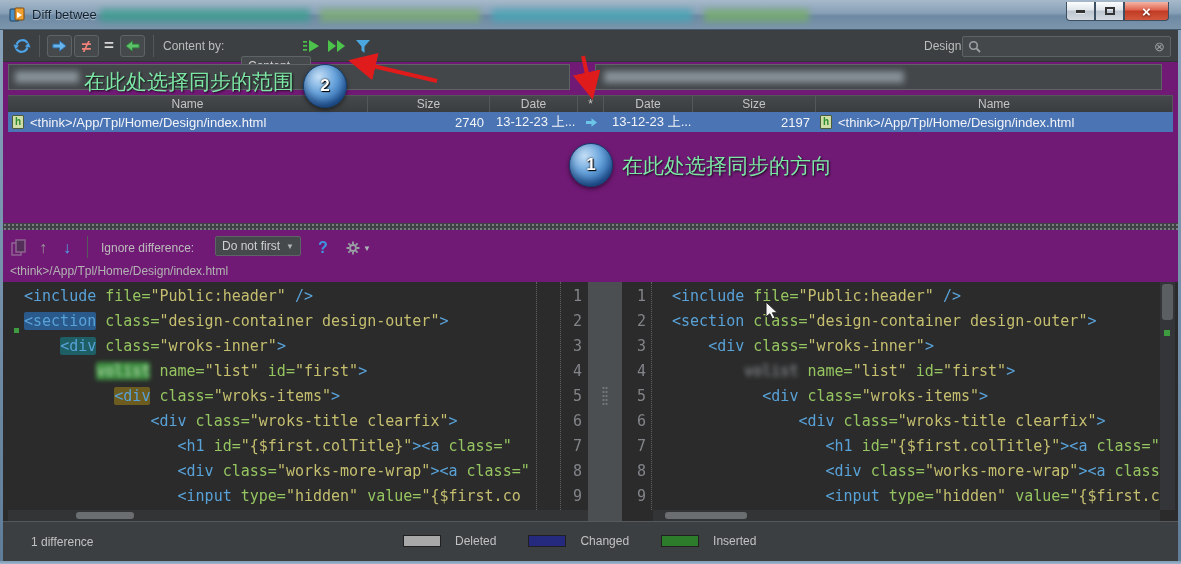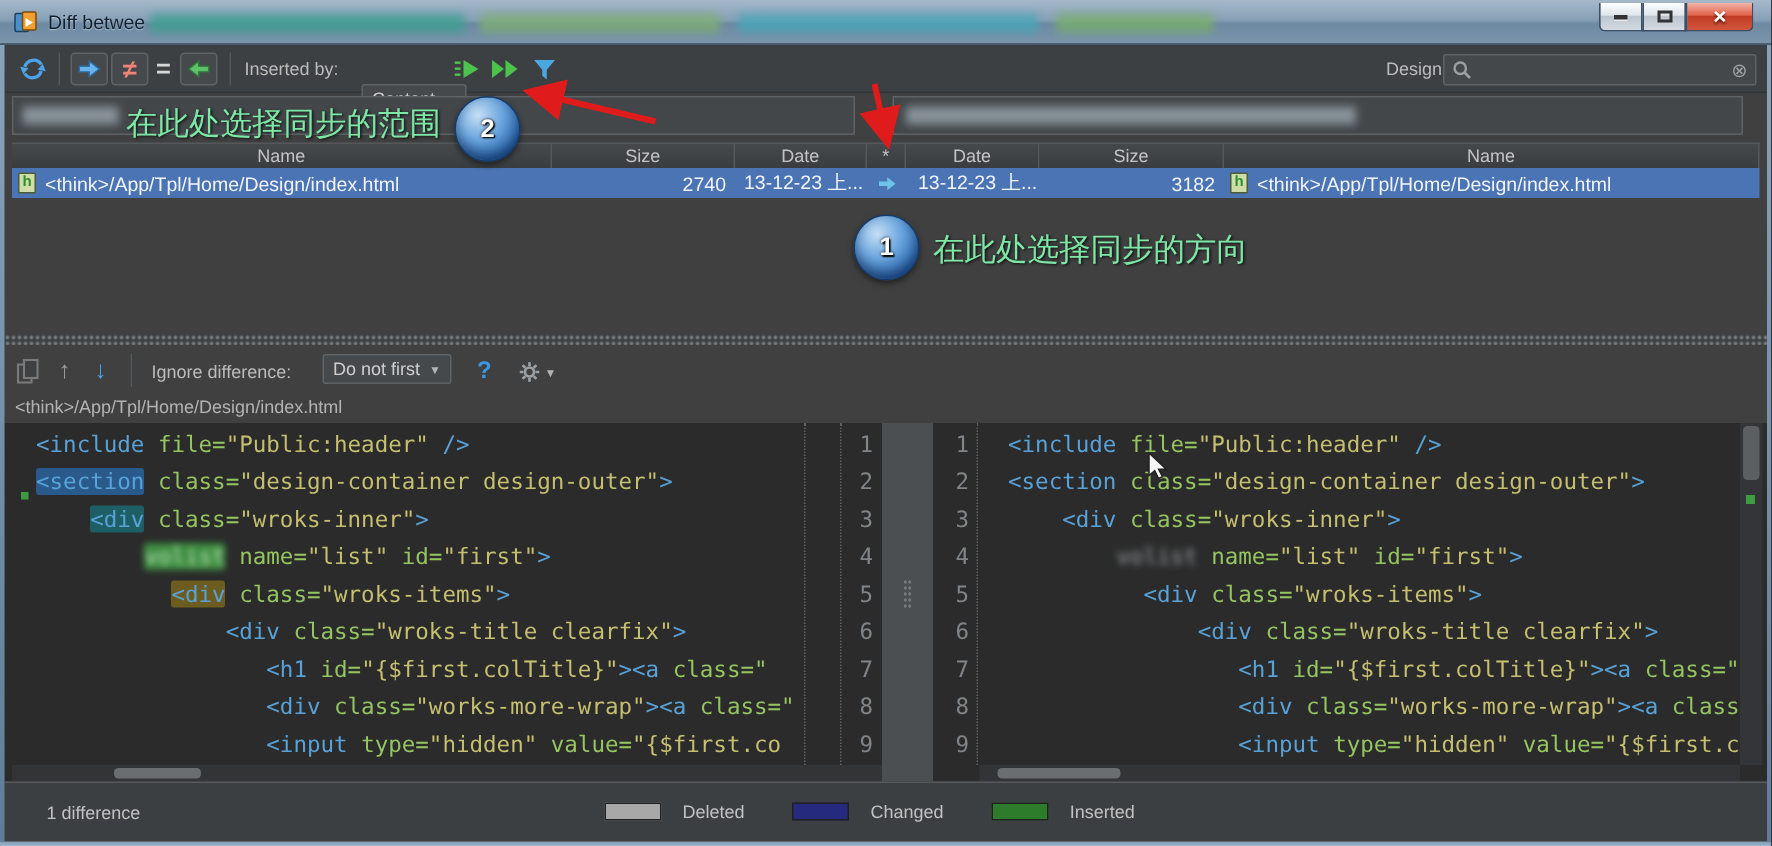--- a/index.html
+++ b/index.html
@@ -1,19 +1,19 @@
 <!DOCTYPE html>
 <html><head>
 <meta charset="utf-8">
 <style>
   * { margin:0; padding:0; box-sizing:border-box; }
   html,body { background:#222; }
   #win {
     position:relative; width:1181px; height:564px; overflow:hidden;
-    font-family:"Liberation Sans", sans-serif; background:#404040;
+    font-family:"Liberation Sans", sans-serif; background:#701a75;
     -webkit-font-smoothing:antialiased;
   }
   
   .titlebar {
     position:absolute; left:0; top:0; width:1181px; height:30px;
     background:linear-gradient(#a6b9ca, #87a0b6 45%, #6d89a3 55%, #7b95ab);
     border-bottom:1px solid #44586e;
   }
   .app-icon { position:absolute; left:9px; top:7px; width:16px; height:16px; }
   .win-title { position:absolute; left:32px; top:7px; font-size:13px; color:#11202e; text-shadow:0 1px 1px rgba(255,255,255,.5); }
@@ -182,21 +182,21 @@
       <span class="eq">=</span>
     </div>
     <div class="tb" style="left:117px;">
       <div class="tbtn">
           <svg width="17" height="14" viewBox="0 0 18 14">
         <path d="M16 5 h-7 V1.5 L2 7 L9 12.5 V9 h7 z" fill="#5cc168" stroke="#2f7d3a"></path>
           </svg>
         </div>
     </div>
     <div class="tsep" style="left:150px;"></div>
-    <span class="lbl mnemonic tb" style="left:160px;">Inserted by:</span>
+    <span class="lbl mnemonic tb" style="left:160px;">Content by:</span>
     <div class="tb" style="left:238px;top:6px;height:20px;margin-top:20px;">
       <div class="dropdown">
           <span>Content</span>
           <span class="caret">▼</span>
         </div>
     </div>
     <div class="tb" style="left:300px;">
       <svg width="18" height="16" viewBox="0 0 18 16">
         <rect x="0" y="3" width="4" height="1.6" fill="#4cc44c"></rect>
           <rect x="0" y="7" width="4" height="1.6" fill="#4cc44c"></rect>
@@ -248,21 +248,21 @@
       <span>&lt;think&gt;/App/Tpl/Home/Design/index.html</span>
     </div>
     <div class="ftr num" style="width:122px;">2740</div>
     <div class="ftr" style="width:88px;padding-left:6px;">13-12-23 上...</div>
     <div class="ftr" style="width:26px;justify-content:center;">
       <svg width="15" height="11" viewBox="0 0 18 14">
         <path d="M2 5 h7 V1.5 L16 7 L9 12.5 V9 H2 z" fill="#6cc5e8"></path>
       </svg>
     </div>
     <div class="ftr" style="width:89px;padding-left:8px;">13-12-23 上...</div>
-    <div class="ftr num" style="width:123px;">3182</div>
+    <div class="ftr num" style="width:123px;">2197</div>
     <div class="ftr" style="width:357px;">
       <span class="file-ic">h</span>
       <span>&lt;think&gt;/App/Tpl/Home/Design/index.html</span>
     </div>
   </div>
 
   <div class="splitdots"></div>
 
   <div class="dtoolbar">
     <div class="tb" style="left:8px;top:-2px;opacity:.55;">

